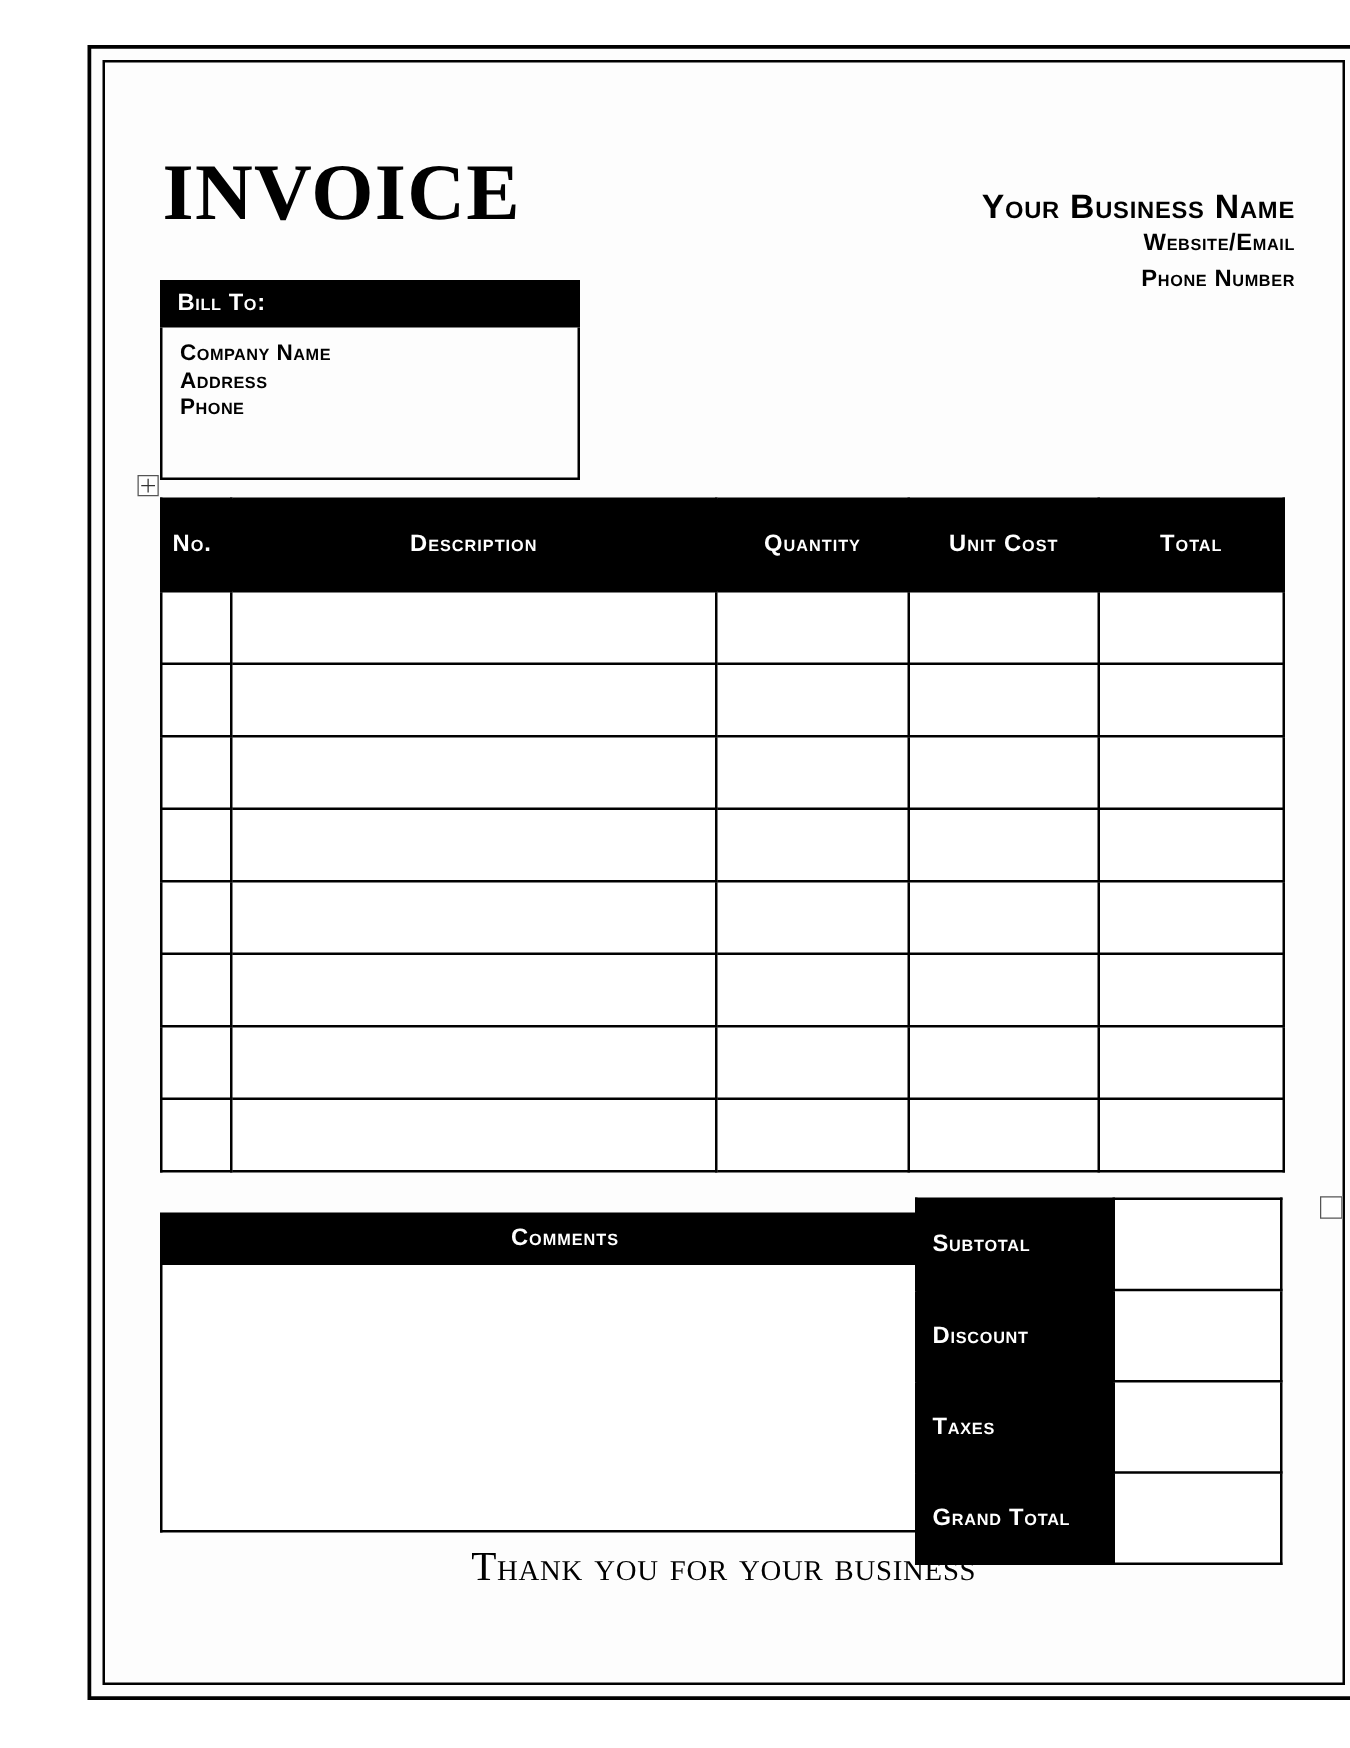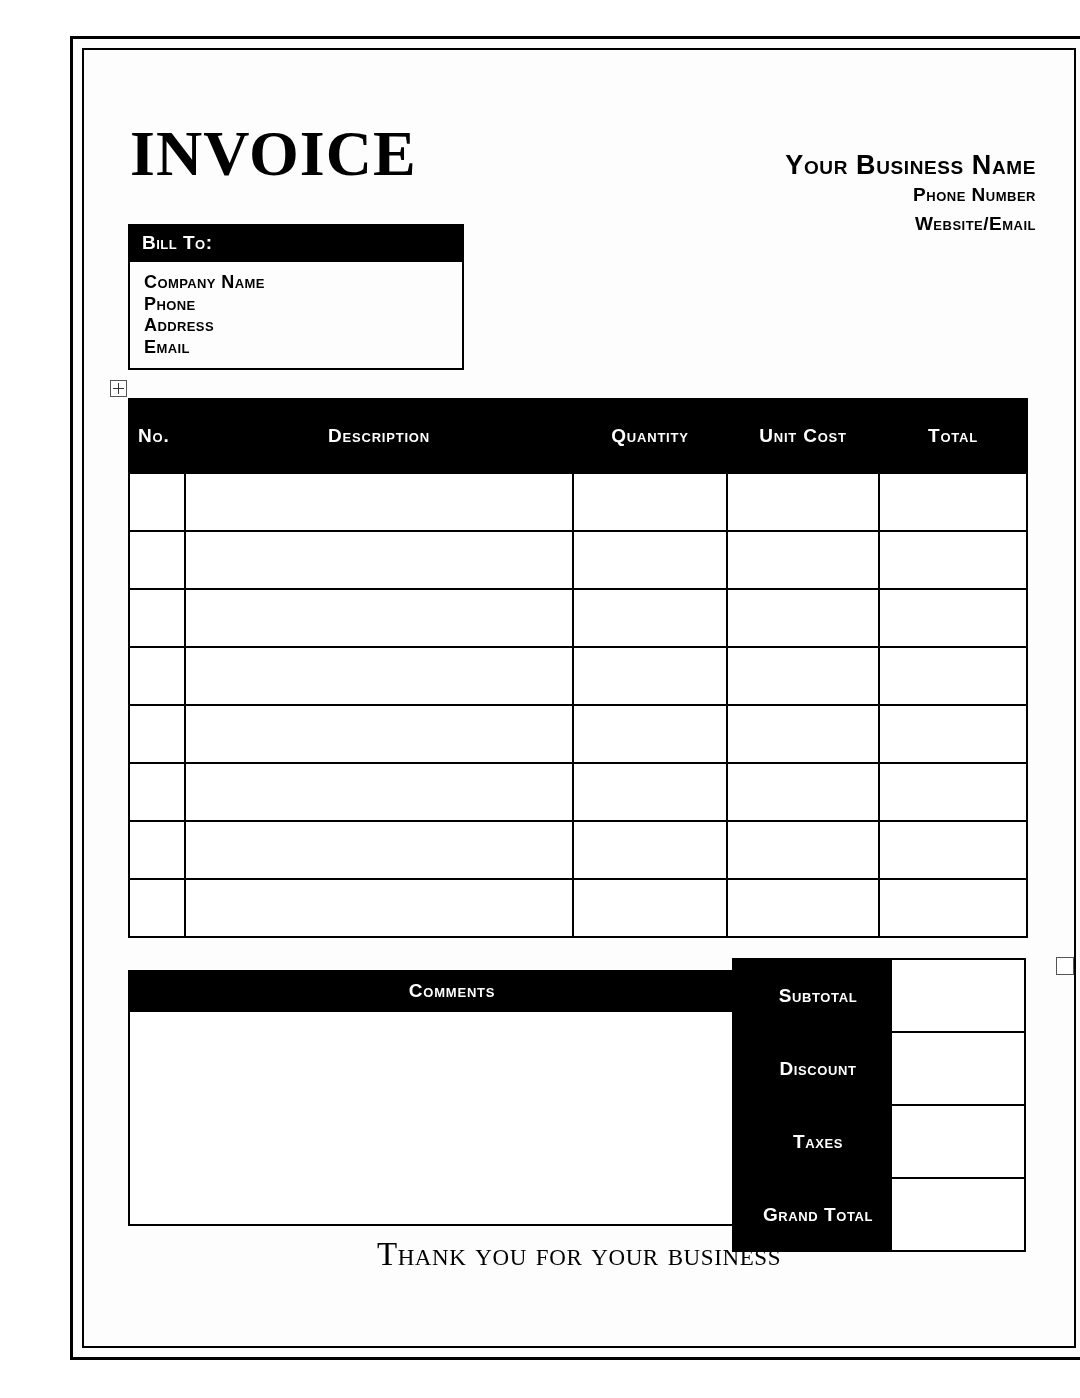--- a/index.html
+++ b/index.html
@@ -98,21 +98,21 @@
     font-variant: small-caps;
     font-size: 19px;
     letter-spacing: 0.5px;
     padding: 8px 0 8px 14px;
     box-sizing: border-box;
     height: 38px;
   }
   .billto-body {
     border: 2px solid #000;
     border-top: none;
-    height: 108px;
+    height: 122px;
     padding: 10px 0 0 14px;
     box-sizing: border-box;
     font-family: "Liberation Sans", sans-serif;
     font-weight: bold;
     font-variant: small-caps;
     font-size: 18px;
     line-height: 21.5px;
     letter-spacing: 0.4px;
   }
 
@@ -216,21 +216,20 @@
     color: #fff;
     width: 144px;
     font-family: "Liberation Sans", sans-serif;
     font-weight: bold;
     font-variant: small-caps;
     font-size: 19px;
     letter-spacing: 0.6px;
     padding-left: 12px;
     line-height: 22px;
     vertical-align: middle;
-    text-align: center;
   }
   .totals td.value {
     background: #fff;
   }
 
   
   .thanks {
     position: absolute;
     left: 0; top: 1178px;
     width: 974px;
@@ -248,31 +247,30 @@
 <div class="page">
   <div class="frame-outer"></div>
   <div class="frame-inner"></div>
 
   <div class="sheet">
 
     <div class="title">Invoice</div>
 
     <div class="biz-block">
       <div class="biz-name">Your Business Name</div>
+      <div class="biz-line">Website/Email</div>
       <div class="biz-line">Phone Number</div>
-      <div class="biz-line">Website/Email</div>
     </div>
 
     <div class="billto">
       <div class="billto-head">Bill To:</div>
       <div class="billto-body">
         <div>Company Name</div>
+        <div>Address</div>
         <div>Phone</div>
-        <div>Address</div>
-        <div>Email</div>
       </div>
     </div>
 
     <table class="items">
       <colgroup>
         <col style="width:56px">
         <col style="width:388px">
         <col style="width:154px">
         <col style="width:152px">
         <col style="width:148px">

